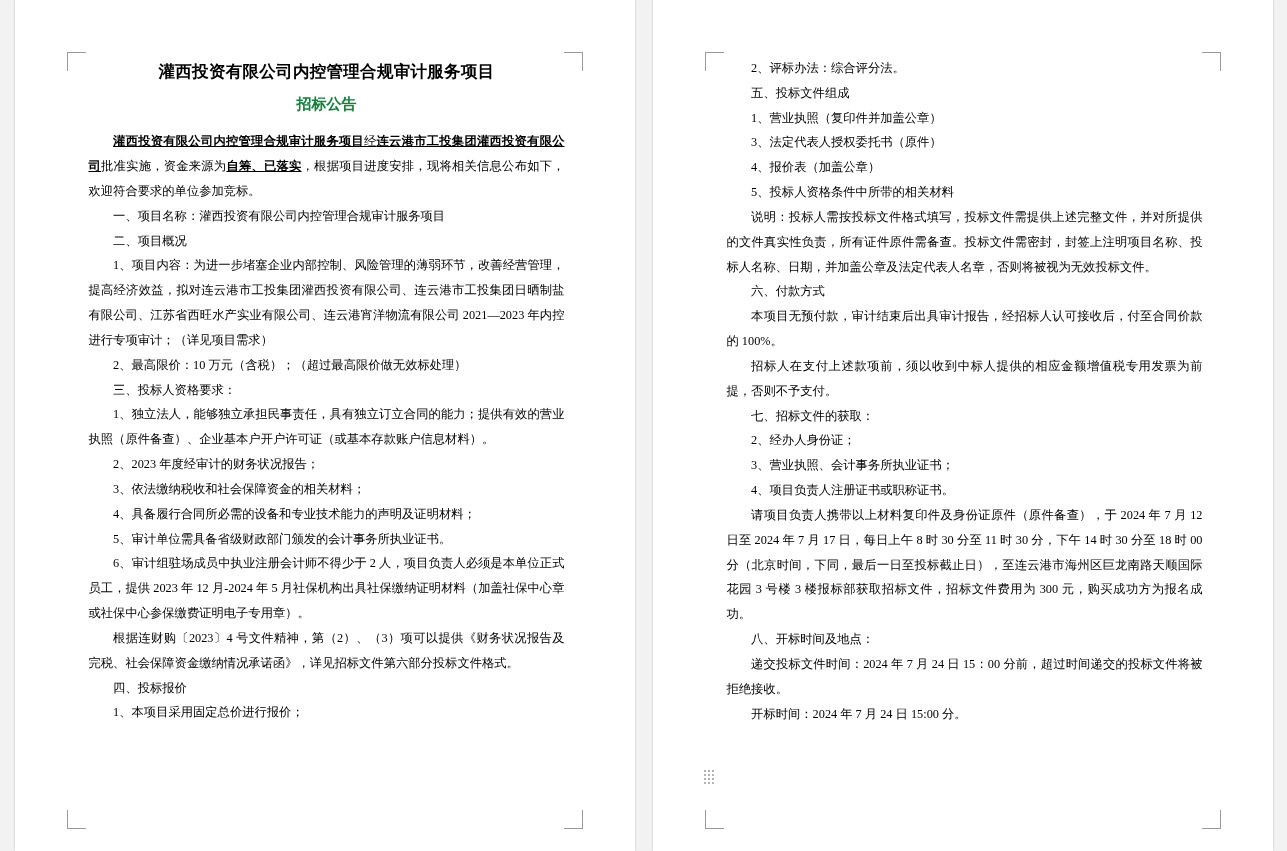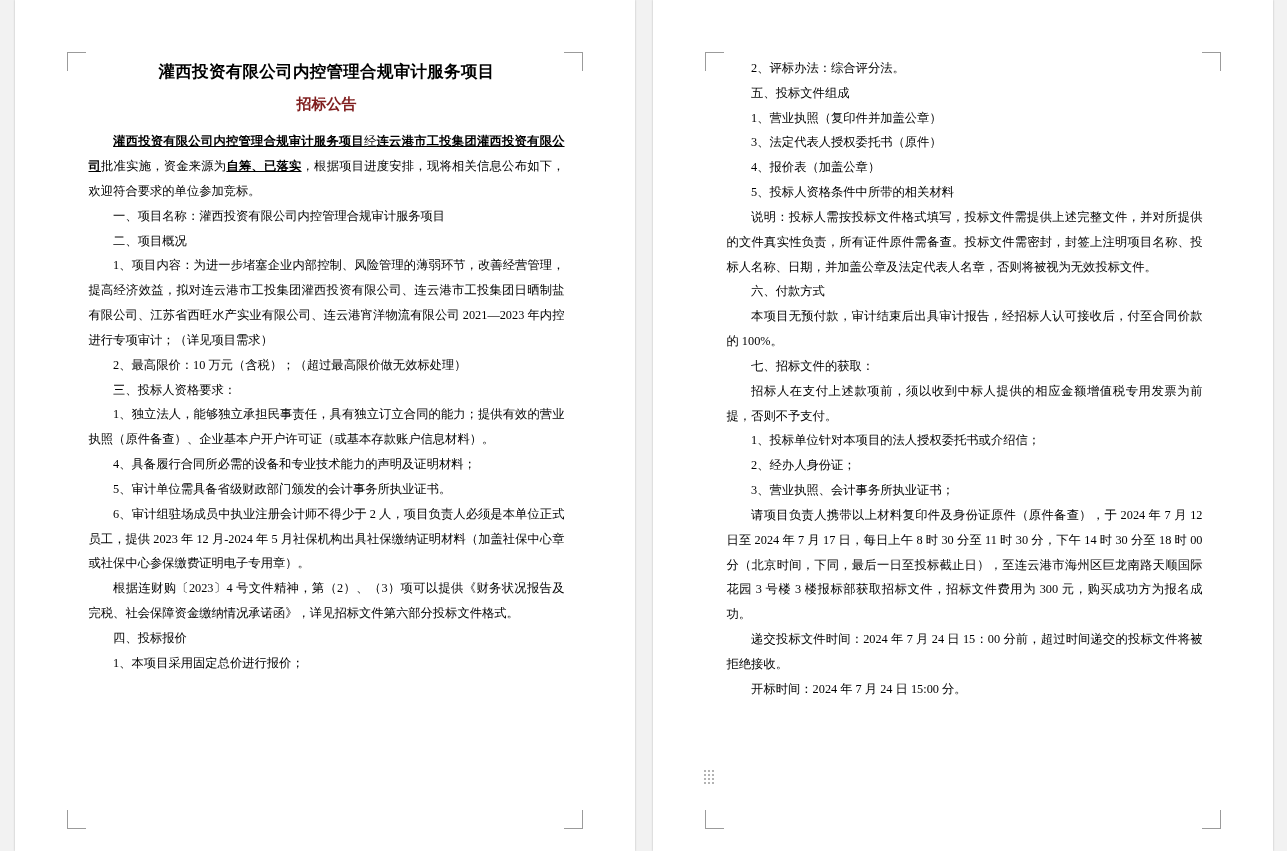--- a/index.html
+++ b/index.html
@@ -56,21 +56,21 @@
     line-height: 1.9;
     margin: 0 0 2px 0;
     color: #000;
   }
   .doc-subtitle {
     text-align: center;
     font-size: 15px;
     font-weight: bold;
     line-height: 2.0;
     margin: 0 0 10px 0;
-    color: #7f1d1d;
+    color: #15803d;
   }
   p.para {
     font-size: 12.3px;
     line-height: 2.02;
     margin: 0;
     color: #000;
     text-align: justify;
     text-justify: inter-ideograph;
   }
   p.indent2 { text-indent: 2em; }
@@ -114,20 +114,22 @@
       <h2 class="doc-subtitle">招标公告</h2>
 
       <p class="para indent2"><span class="ub">灌西投资有限公司内控管理合规审计服务项目</span><span class="u">经</span><span class="ub">连云港市工投集团灌西投资有限公司</span><span>批准实施，资金来源为</span><span class="ub">自筹、已落实</span><span>，根据项目进度安排，现将相关信息公布如下，欢迎符合要求的单位参加竞标。</span></p>
 
       <p class="para indent2">一、项目名称：灌西投资有限公司内控管理合规审计服务项目</p>
       <p class="para indent2">二、项目概况</p>
       <p class="para indent2">1、项目内容：为进一步堵塞企业内部控制、风险管理的薄弱环节，改善经营管理，提高经济效益，拟对连云港市工投集团灌西投资有限公司、连云港市工投集团日晒制盐有限公司、江苏省西旺水产实业有限公司、连云港宵洋物流有限公司 2021—2023 年内控进行专项审计；（详见项目需求）</p>
       <p class="para indent2">2、最高限价：10 万元（含税）；（超过最高限价做无效标处理）</p>
       <p class="para indent2">三、投标人资格要求：</p>
       <p class="para indent2">1、独立法人，能够独立承担民事责任，具有独立订立合同的能力；提供有效的营业执照（原件备查）、企业基本户开户许可证（或基本存款账户信息材料）。</p>
+      <p class="para indent2">2、2023 年度经审计的财务状况报告；</p>
+      <p class="para indent2">3、依法缴纳税收和社会保障资金的相关材料；</p>
       <p class="para indent2">4、具备履行合同所必需的设备和专业技术能力的声明及证明材料；</p>
       <p class="para indent2">5、审计单位需具备省级财政部门颁发的会计事务所执业证书。</p>
       <p class="para indent2">6、审计组驻场成员中执业注册会计师不得少于 2 人，项目负责人必须是本单位正式员工，提供 2023 年 12 月-2024 年 5 月社保机构出具社保缴纳证明材料（加盖社保中心章或社保中心参保缴费证明电子专用章）。</p>
 
       <p class="para indent2"><span>根据连财购〔2023〕4 号文件精神，第（2）、（3）项可以提供《财务状况报告及完税、社会保障资金缴纳情况承诺函》，详见招标文件第六部分</span><span>投标文件格式。</span></p>
 
       <p class="para indent2">四、投标报价</p>
       <p class="para indent2">1、本项目采用固定总价进行报价；</p>
     </div>
   </div>
@@ -156,24 +158,25 @@
     <div class="page-inner">
       <p class="para indent2">2、评标办法：综合评分法。</p>
       <p class="para indent2">五、投标文件组成</p>
       <p class="para indent2">1、营业执照（复印件并加盖公章）</p>
       <p class="para indent2">3、法定代表人授权委托书（原件）</p>
       <p class="para indent2">4、报价表（加盖公章）</p>
       <p class="para indent2">5、投标人资格条件中所带的相关材料</p>
       <p class="para indent2">说明：投标人需按投标文件格式填写，投标文件需提供上述完整文件，并对所提供的文件真实性负责，所有证件原件需备查。投标文件需密封，封签上注明项目名称、投标人名称、日期，并加盖公章及法定代表人名章，否则将被视为无效投标文件。</p>
       <p class="para indent2">六、付款方式</p>
       <p class="para indent2">本项目无预付款，审计结束后出具审计报告，经招标人认可接收后，付至合同价款的 100%。</p>
+      <p class="para indent2">招标人在支付上述款项前，须以收到中标人提供的相应金额增值税专用发票为前提，否则不予支付。</p>
       <p class="para indent2">七、招标文件的获取：</p>
-      <p class="para indent2">招标人在支付上述款项前，须以收到中标人提供的相应金额增值税专用发票为前提，否则不予支付。</p>
-      <p class="para indent2">1、投标单位针对本项目的法人授权委托书或介绍信；</p>
       <p class="para indent2">2、经办人身份证；</p>
       <p class="para indent2">3、营业执照、会计事务所执业证书；</p>
+      <p class="para indent2">4、项目负责人注册证书或职称证书。</p>
       <p class="para indent2">请项目负责人携带以上材料复印件及身份证原件（原件备查），于 2024 年 7 月 12 日至 2024 年 7 月 17 日，每日上午 8 时 30 分至 11 时 30 分，下午 14 时 30 分至 18 时 00 分（北京时间，下同，最后一日至投标截止日），至连云港市海州区巨龙南路天顺国际花园 3 号楼 3 楼报标部获取招标文件，招标文件费用为 300 元，购买成功方为报名成功。</p>
+      <p class="para indent2">八、开标时间及地点：</p>
       <p class="para indent2">递交投标文件时间：2024 年 7 月 24 日 15：00 分前，超过时间递交的投标文件将被拒绝接收。</p>
       <p class="para indent2">开标时间：2024 年 7 月 24 日 15:00 分。</p>
     </div>
   </div>
 
 </div>
 
 </body></html>

